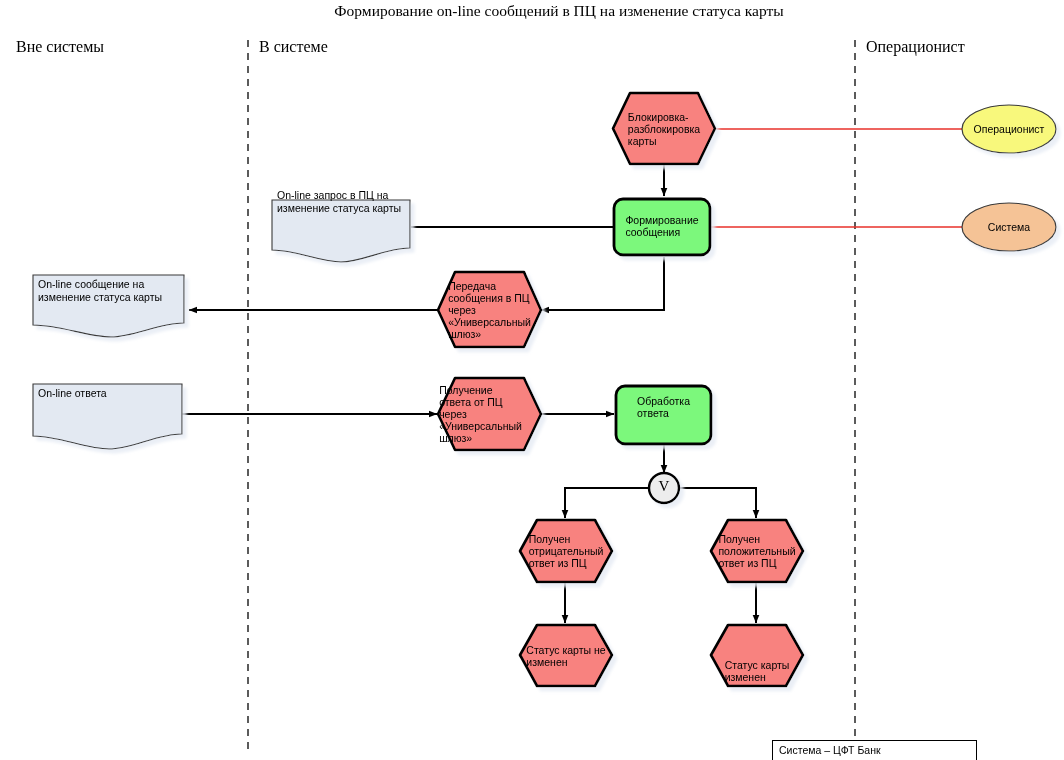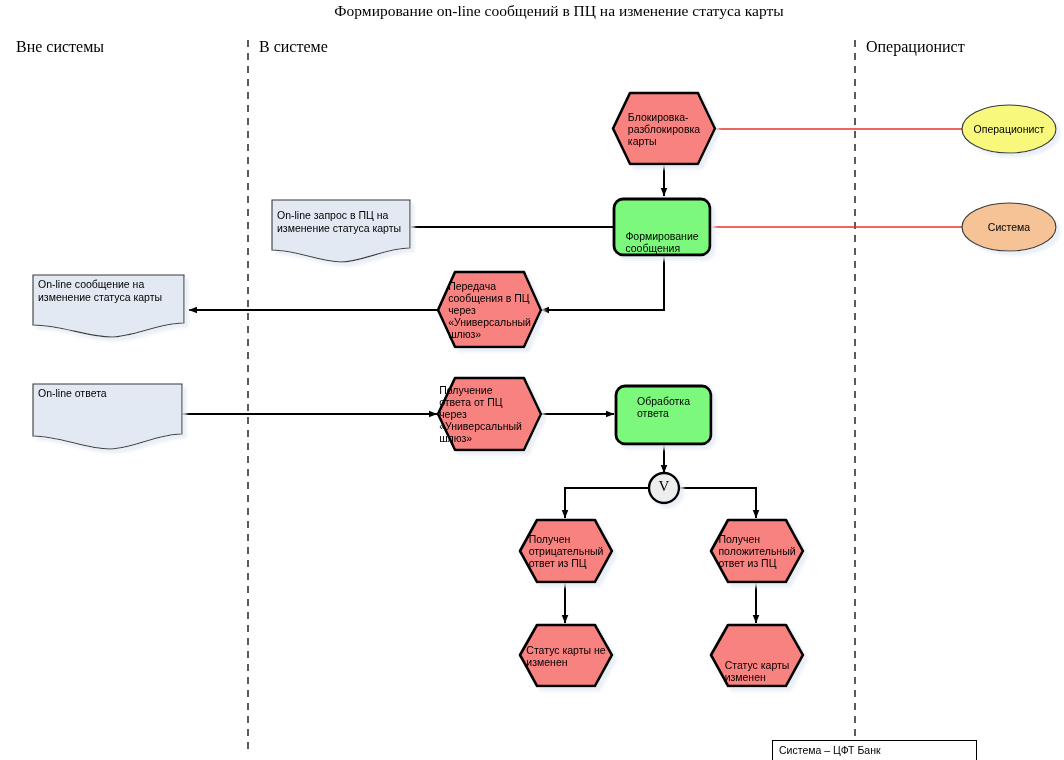--- a/index.html
+++ b/index.html
@@ -172,24 +172,24 @@
 
   <ellipse filter="url(#shadowSoft)" cx="1009" cy="129" rx="47" ry="24" fill="#F8F87C" stroke="#3A3A3A" stroke-width="1.2"></ellipse>
 
   <ellipse filter="url(#shadowSoft)" cx="1009" cy="227" rx="47" ry="24" fill="#F5C396" stroke="#3A3A3A" stroke-width="1.2"></ellipse>
 </svg>
 
 <div class="node-label" style="left:613px; top:93px; width:102px; height:71px;">Блокировка-
 разблокировка
 карты</div>
 
-<div class="node-label" style="left:614px; top:214px; width:96px; height:56px;">Формирование
+<div class="node-label" style="left:614px; top:198px; width:96px; height:56px;">Формирование
 сообщения</div>
 
-<div class="doc-label" style="left:277px; top:209px; width:132px;">On-line запрос в ПЦ на
+<div class="doc-label" style="left:277px; top:189px; width:132px;">On-line запрос в ПЦ на
 изменение статуса карты</div>
 
 <div class="doc-label" style="left:38px; top:278px; width:146px;">On-line сообщение на
 изменение статуса карты</div>
 
 <div class="node-label" style="left:442px; top:272px; width:95px; height:75px;">Передача
 сообщения в ПЦ
 через
 «Универсальный
 шлюз»</div>

